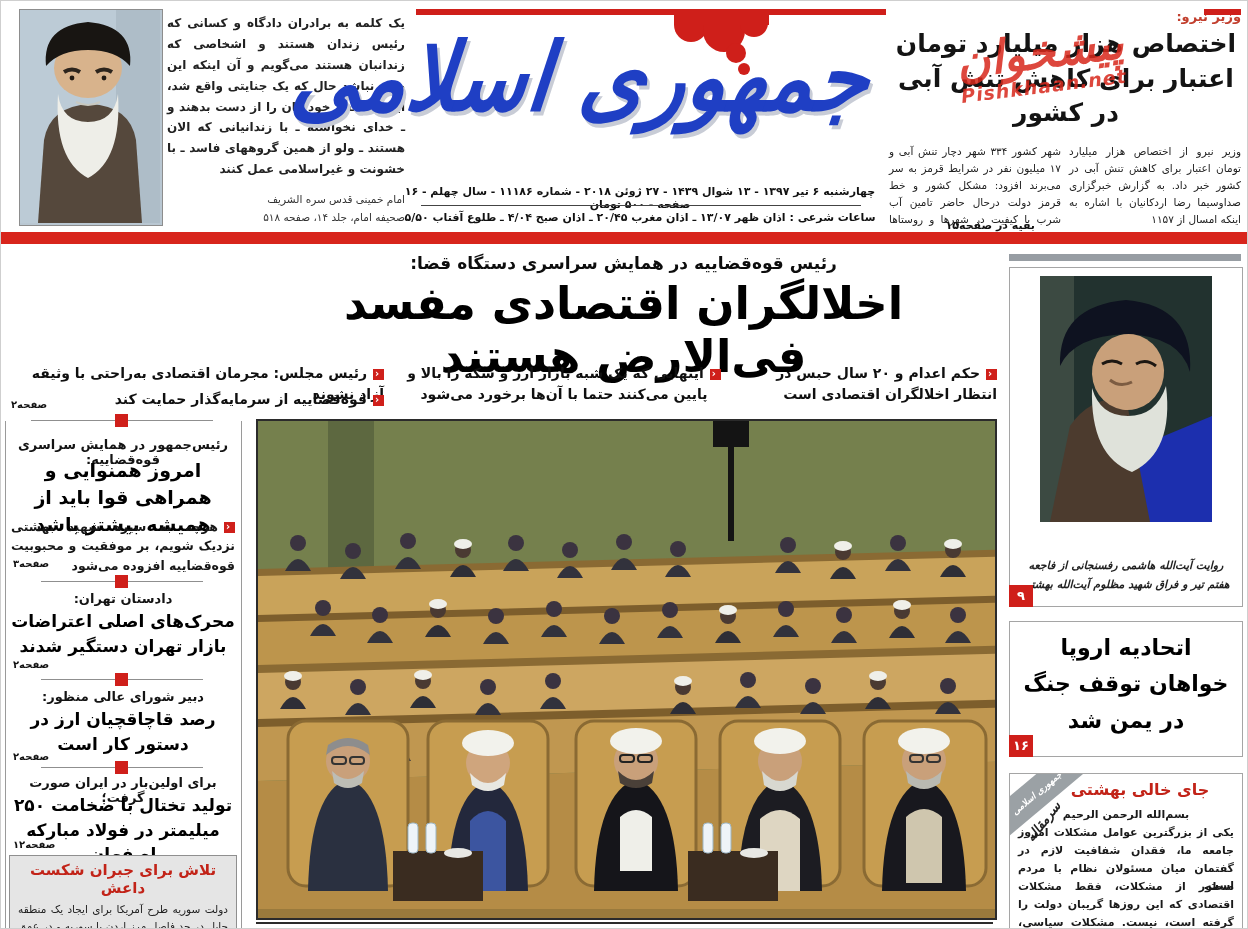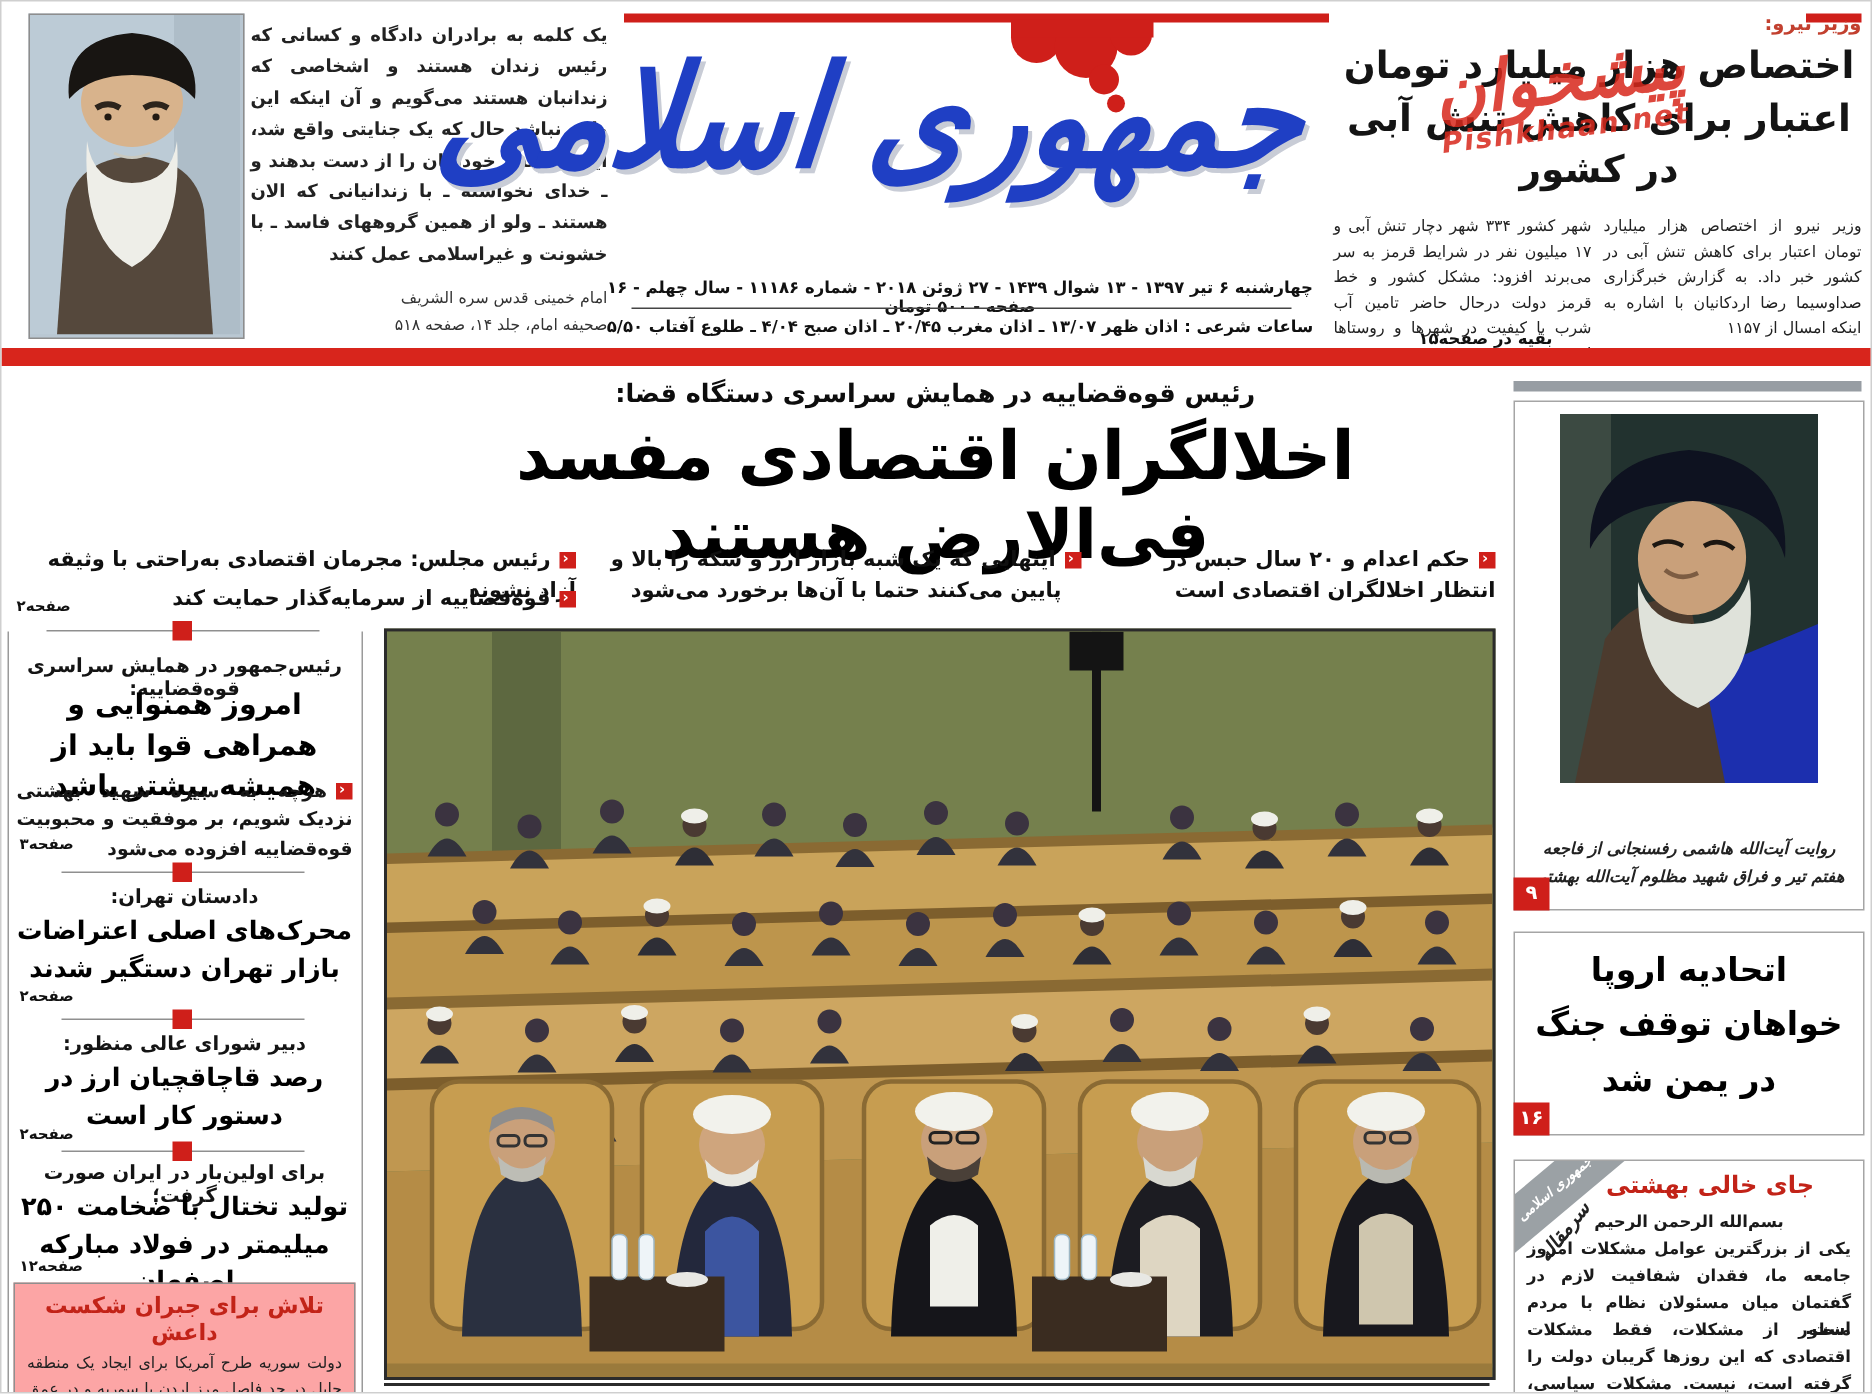--- a/index.html
+++ b/index.html
@@ -44,21 +44,21 @@
   .pageref{font-size:10px;font-weight:bold;color:#111;}
 
   
   .vline{background:#9a9a9a;width:1px;}
   .hline{border-top:1px solid #8f8f8f;}
   .sqb{width:13px;height:13px;background:#cf1f1a;}
   .sb-kicker{font-size:13px;font-weight:bold;color:#141414;}
   .sb-headline{font-size:19px;font-weight:bold;line-height:1.42;color:#000;}
   .sb-headline2{font-size:17px;font-weight:bold;line-height:1.45;color:#000;}
   .sb-sub{font-size:12.5px;font-weight:bold;line-height:1.55;color:#161616;}
-  .sb-box{border:1px solid #8f8f8f;background:#fca5a5;overflow:hidden;}
+  .sb-box{border:1px solid #8f8f8f;background:#e5e5e5;overflow:hidden;}
   .sb-box-title{font-size:15px;font-weight:bold;color:#c22318;}
   .sb-box-body{font-size:10.5px;line-height:1.6;color:#222;}
 
   
   .main-photo{border:2px solid #2b2b2b;background:#76804f;overflow:hidden;}
 
   
   .grey-bar{background:#979da3;}
   .rc-box{border:1px solid #a5a5a5;background:#fff;}
   .rc-title{font-size:18px;font-weight:bold;color:#c22318;}

